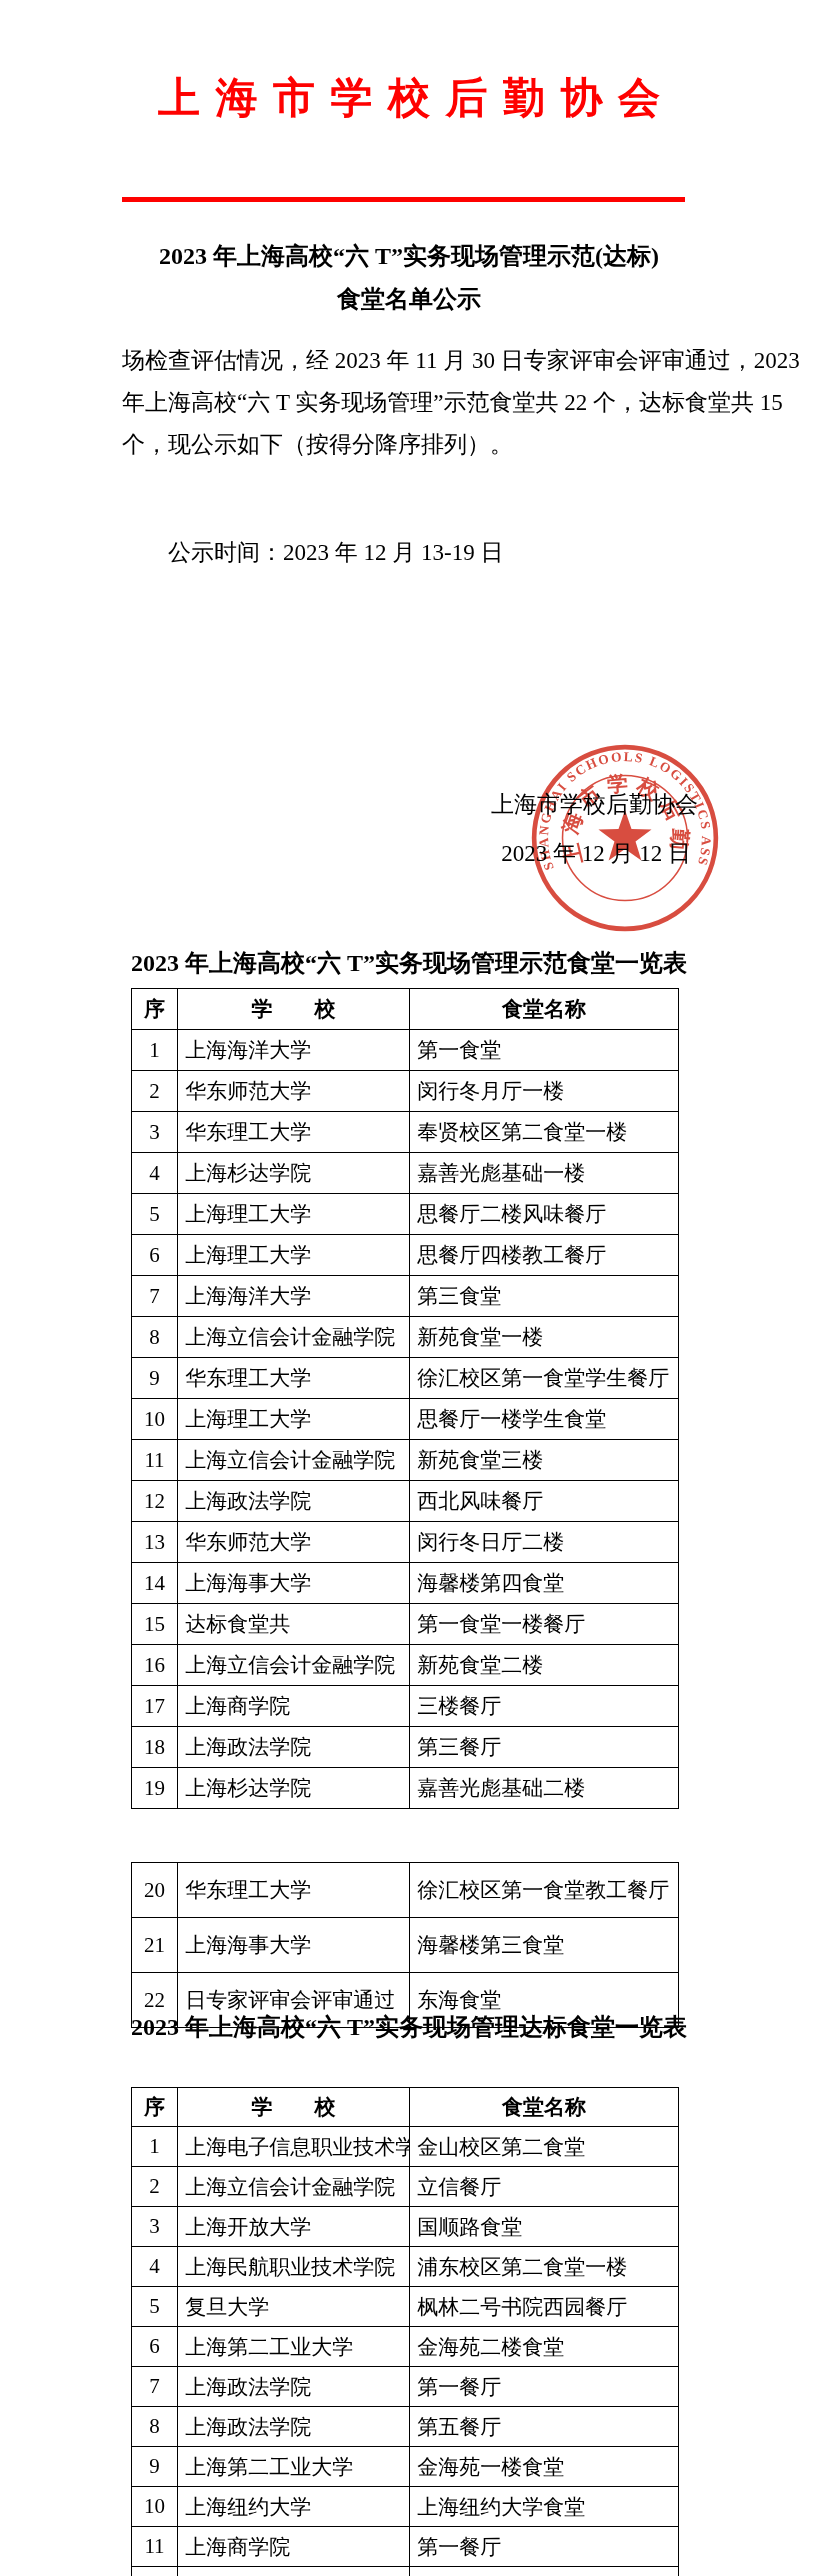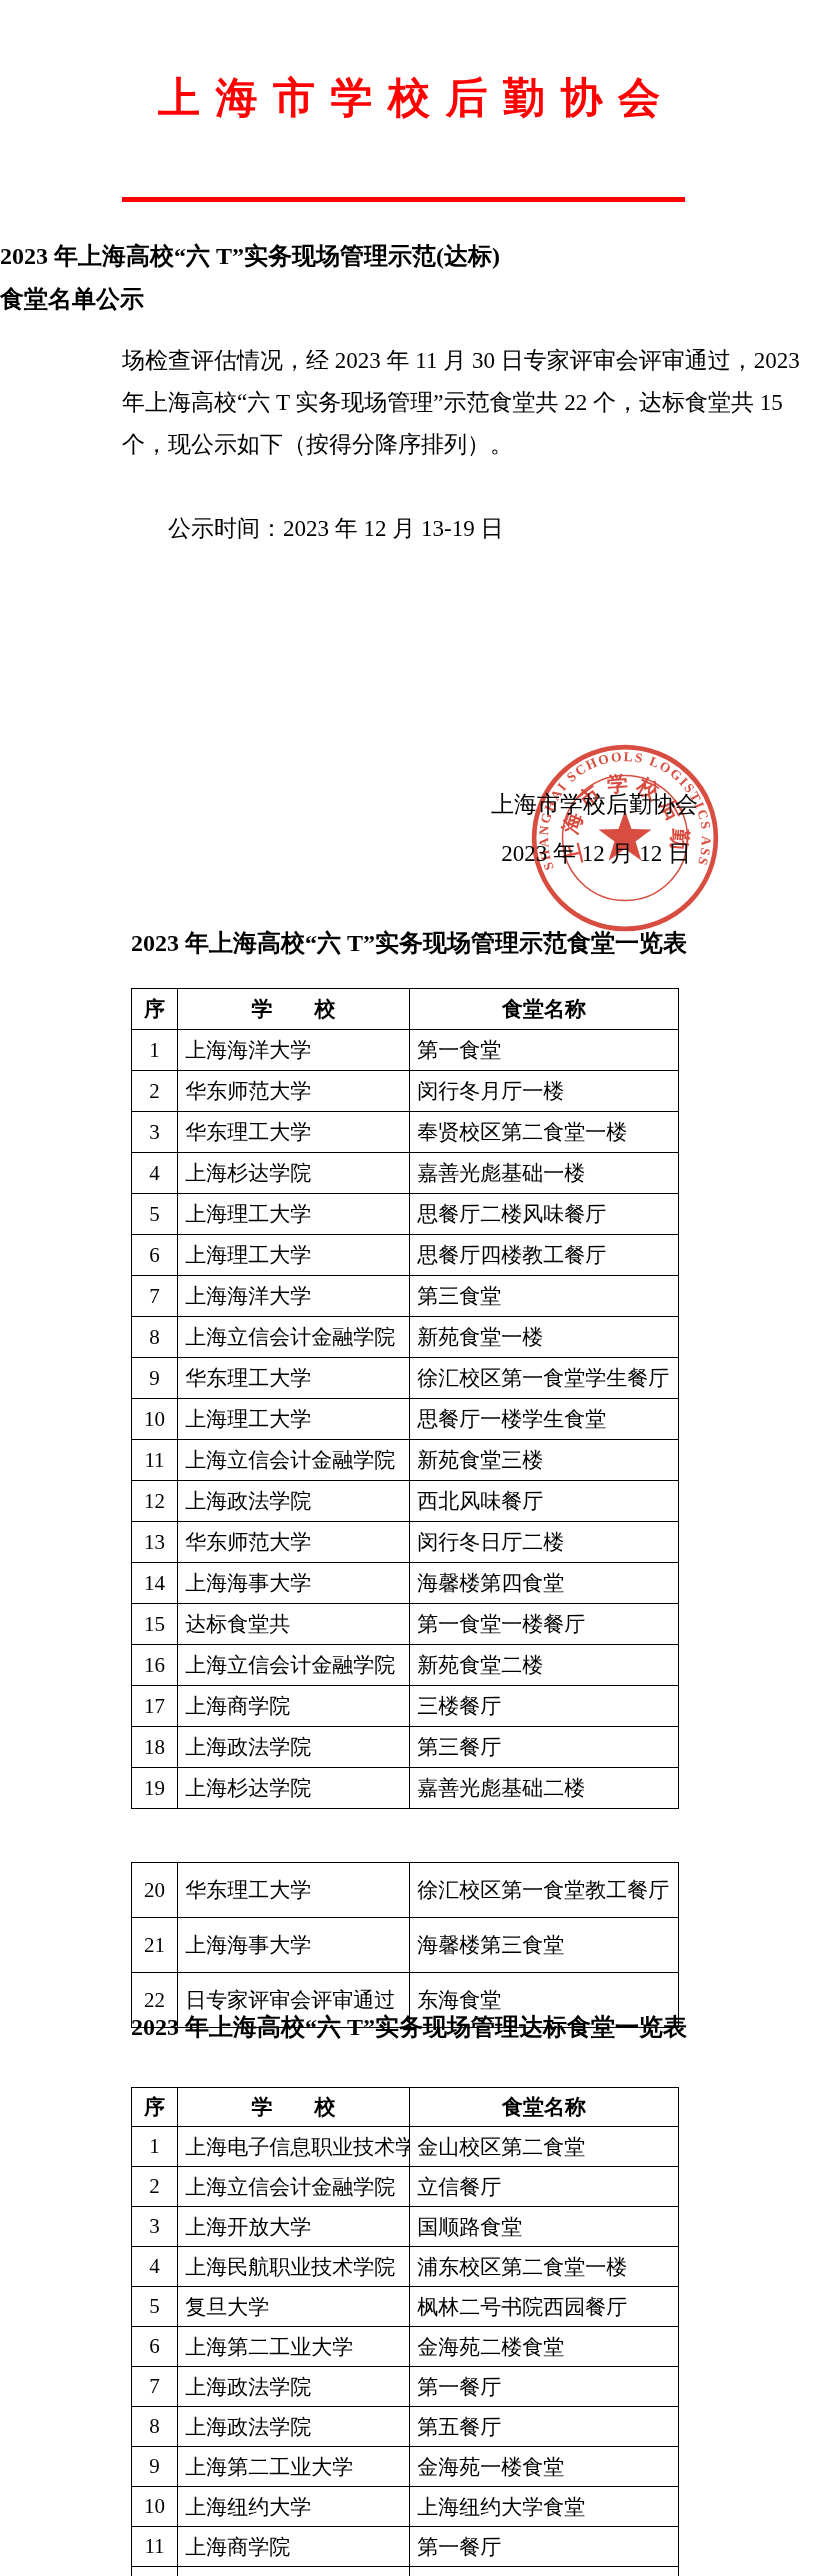--- a/index.html
+++ b/index.html
@@ -29,38 +29,38 @@
     white-space:nowrap;
   }
   .red-rule{
     position:absolute;top:197px;left:122px;
     width:563px;height:5.2px;
     background:var(--accent);
   }
   
   .doc-title{
     position:absolute;top:235px;left:0;right:0;
-    text-align:left;font-weight:700;
+    text-align:center;font-weight:700;
     font-size:24px;line-height:43px;
   }
   
   .intro{
     position:absolute;top:340px;left:122px;width:567px;
     font-size:23px;line-height:42px;
     white-space:nowrap;
   }
   .notice-time{
     position:absolute;top:514px;left:122px;width:567px;
     font-size:23px;line-height:29px;white-space:nowrap;
   }
   .contact{
     position:absolute;top:597px;left:122px;width:567px;
     font-size:23px;line-height:46px;white-space:nowrap;
   }
-  .indent{text-indent:46px;}
+  .indent{text-indent:46px;margin-top:24px;}
   
   .signature-org{
     position:absolute;top:789px;right:120px;
     font-size:23px;white-space:nowrap;
   }
   .signature-date{
     position:absolute;top:838px;right:127px;
     font-size:23px;white-space:nowrap;
   }
   .seal{
@@ -77,21 +77,21 @@
     font-weight:700;fill:currentColor;
   }
   .seal .en{font-size:26px;letter-spacing:3.5px;}
   .seal .cn{font-size:40px;letter-spacing:13px;}
   
   .tbl-title{
     position:absolute;left:0;right:0;
     text-align:center;font-weight:700;font-size:24px;
     white-space:nowrap;
   }
-  #t1-title{top:927px;}
+  #t1-title{top:947px;}
   #t2-title{top:2011px;}
   table{
     position:absolute;left:131px;
     width:548px;table-layout:fixed;
     border-collapse:collapse;
     font-size:21px;
   }
   #table1{top:988px;}
   #table1b{top:1862px;}
   #table2{top:2087px;}

